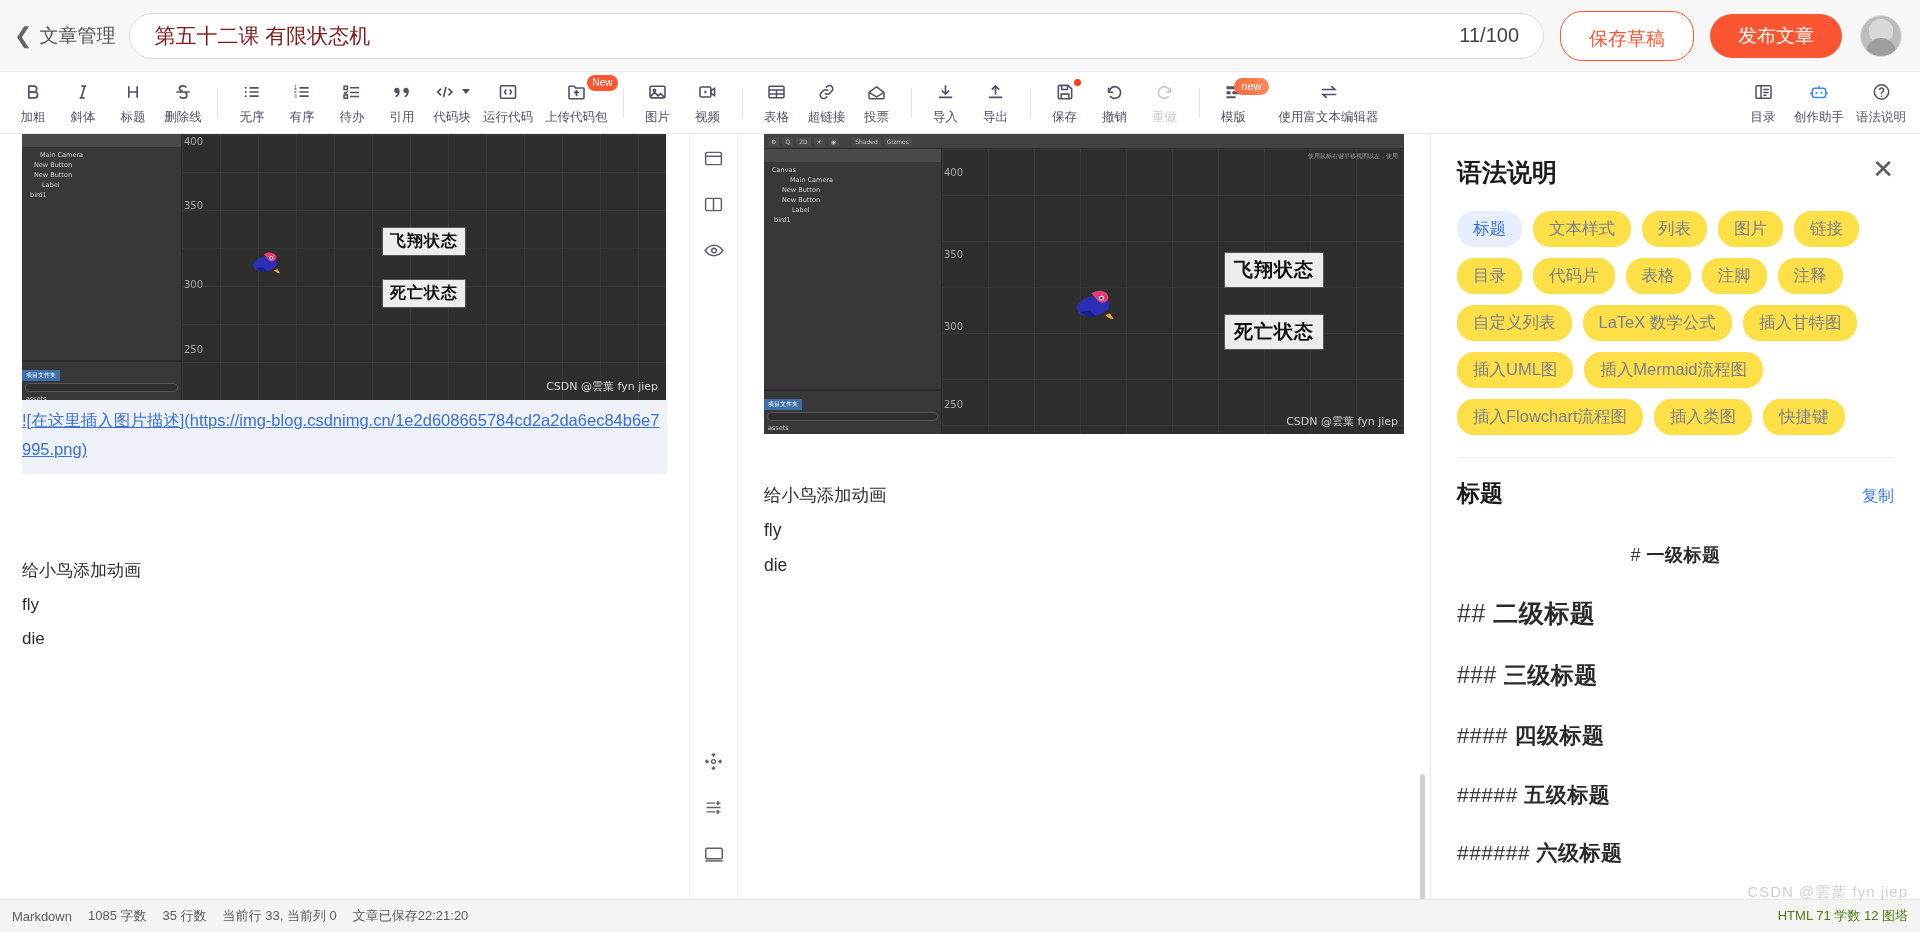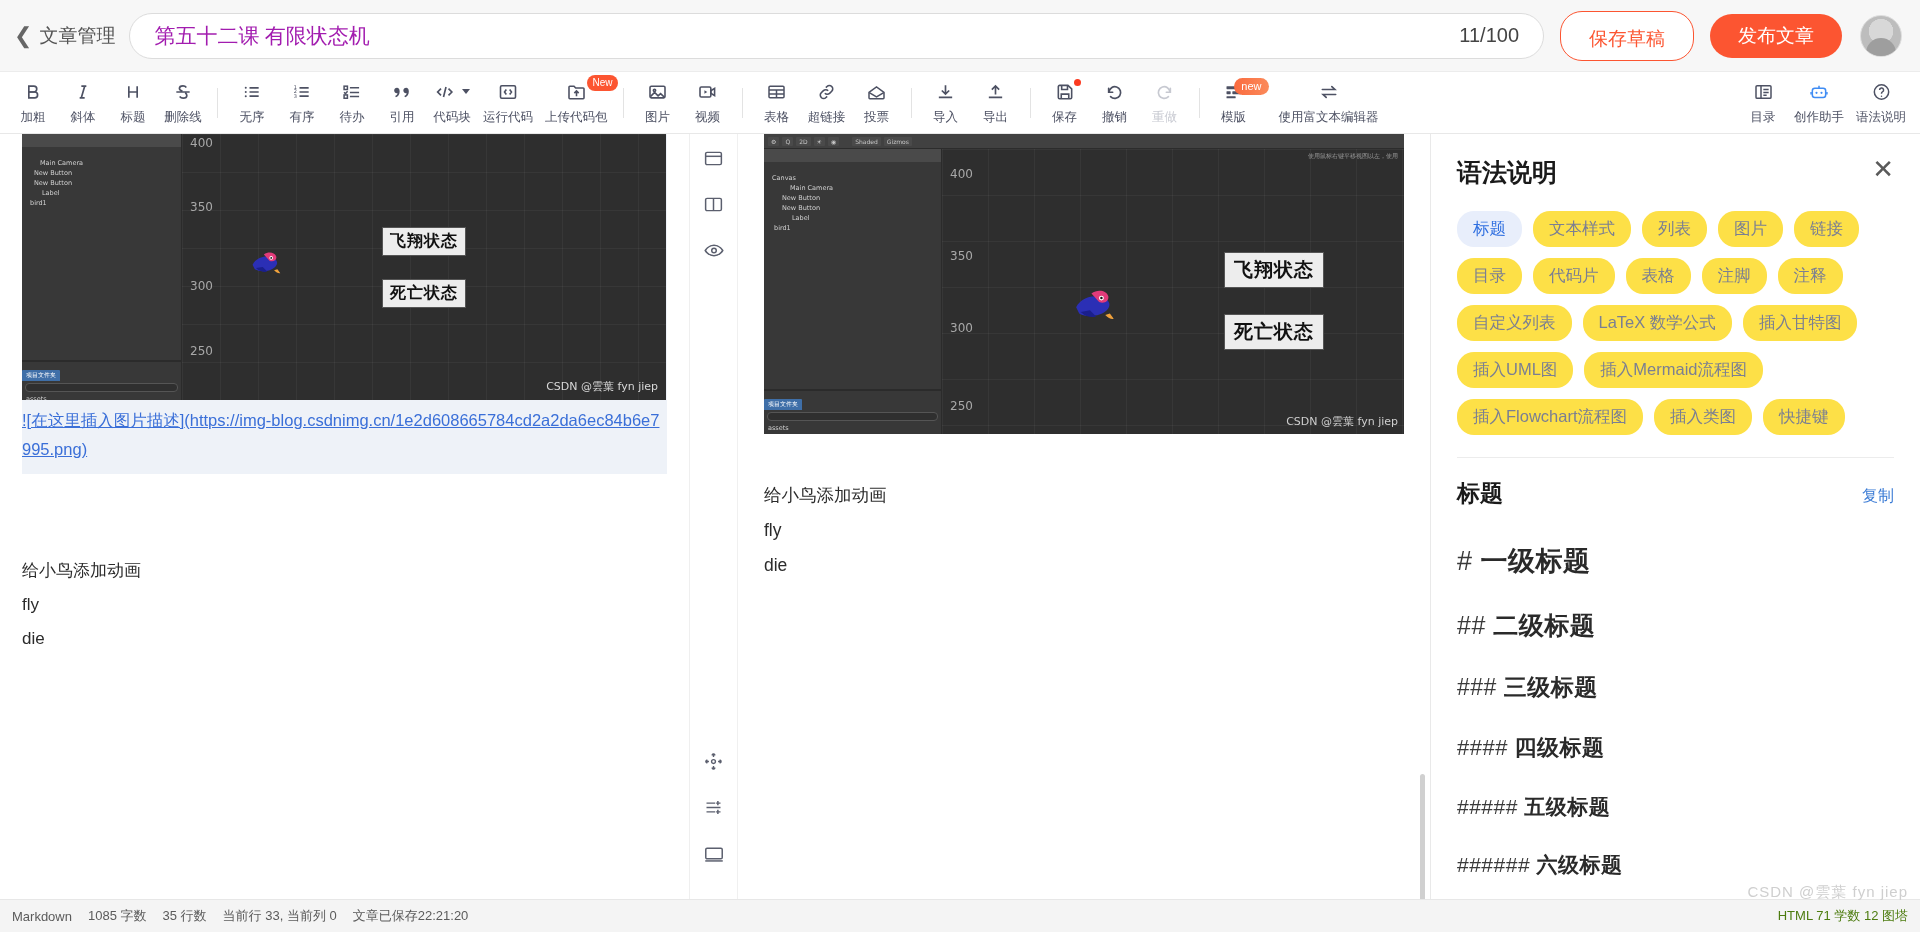--- a/index.html
+++ b/index.html
@@ -54,23 +54,23 @@
     align-items: center;
     padding: 0 24px 0 22px;
     margin-left: 4px;
     margin-right: 16px;
   }
   .title-input {
     flex: 1;
     border: none;
     outline: none;
     font-size: 21px;
-    color: #a21caf;
+    color: #7f1d1d;
     background: transparent;
-    font-family: Liberation Serif, serif;
+    font-family: Liberation Sans, sans-serif;
   }
   .title-counter {
     font-size: 20px;
     color: #444;
     margin-left: 14px;
     white-space: nowrap;
   }
   .btn-draft {
     height: 50px;
     padding: 14px 28px;
@@ -368,21 +368,21 @@
     cursor: pointer;
   }
   .sp-sample {
     font-size: 22px;
     color: #2a2a2a;
     font-weight: bold;
     margin-top: 30px;
     letter-spacing: 0.5px;
   }
   .sp-sample .hashes { font-weight: 500; color: #3a3a3a; }
-  .sp-sample.h1 { font-size: 27px; margin-top: 34px; }
+  .sp-sample.h1 { font-size: 18px; margin-top: 34px; text-align: center; }
   .sp-sample.h2 { font-size: 25px; }
   .sp-sample.h3 { font-size: 23px; }
   .sp-sample.h4 { font-size: 22px; }
   .sp-sample.h5 { font-size: 21px; }
   .sp-sample.h6 { font-size: 21px; }
 
   
   .statusbar {
     height: 26px;
     min-height: 26px;
@@ -435,21 +435,21 @@
     border-right: 1px solid #2b2b2b;
     position: relative;
   }
   .u-hier-head {
     height: 13px;
     background: #4a4a4a;
     display: flex;
     align-items: center;
     padding-left: 3px;
   }
-  .u-tree { padding: 11px 4px; }
+  .u-tree { padding: 3px 4px; }
   .u-node {
     font-size: 6.5px;
     color: #d2d2d2;
     line-height: 1.55;
     white-space: nowrap;
     overflow: hidden;
   }
   .u-proj {
     position: absolute;
     left: 0; right: 0; bottom: 0;
@@ -475,22 +475,22 @@
   .u-scene {
     flex: 1;
     background: #2e2e2e;
     position: relative;
     background-image:
       linear-gradient(to right, rgba(255,255,255,0.045) 1px, transparent 1px),
       linear-gradient(to bottom, rgba(255,255,255,0.045) 1px, transparent 1px);
   }
   .u-axis-lbl {
     position: absolute;
-    left: 8px;
-    font-size: 12px;
+    left: 2px;
+    font-size: 10px;
     color: #a8a8a8;
   }
   .u-hint {
     position: absolute;
     top: 3px;
     right: 6px;
     font-size: 6px;
     color: #9a9a9a;
     white-space: nowrap;
   }

